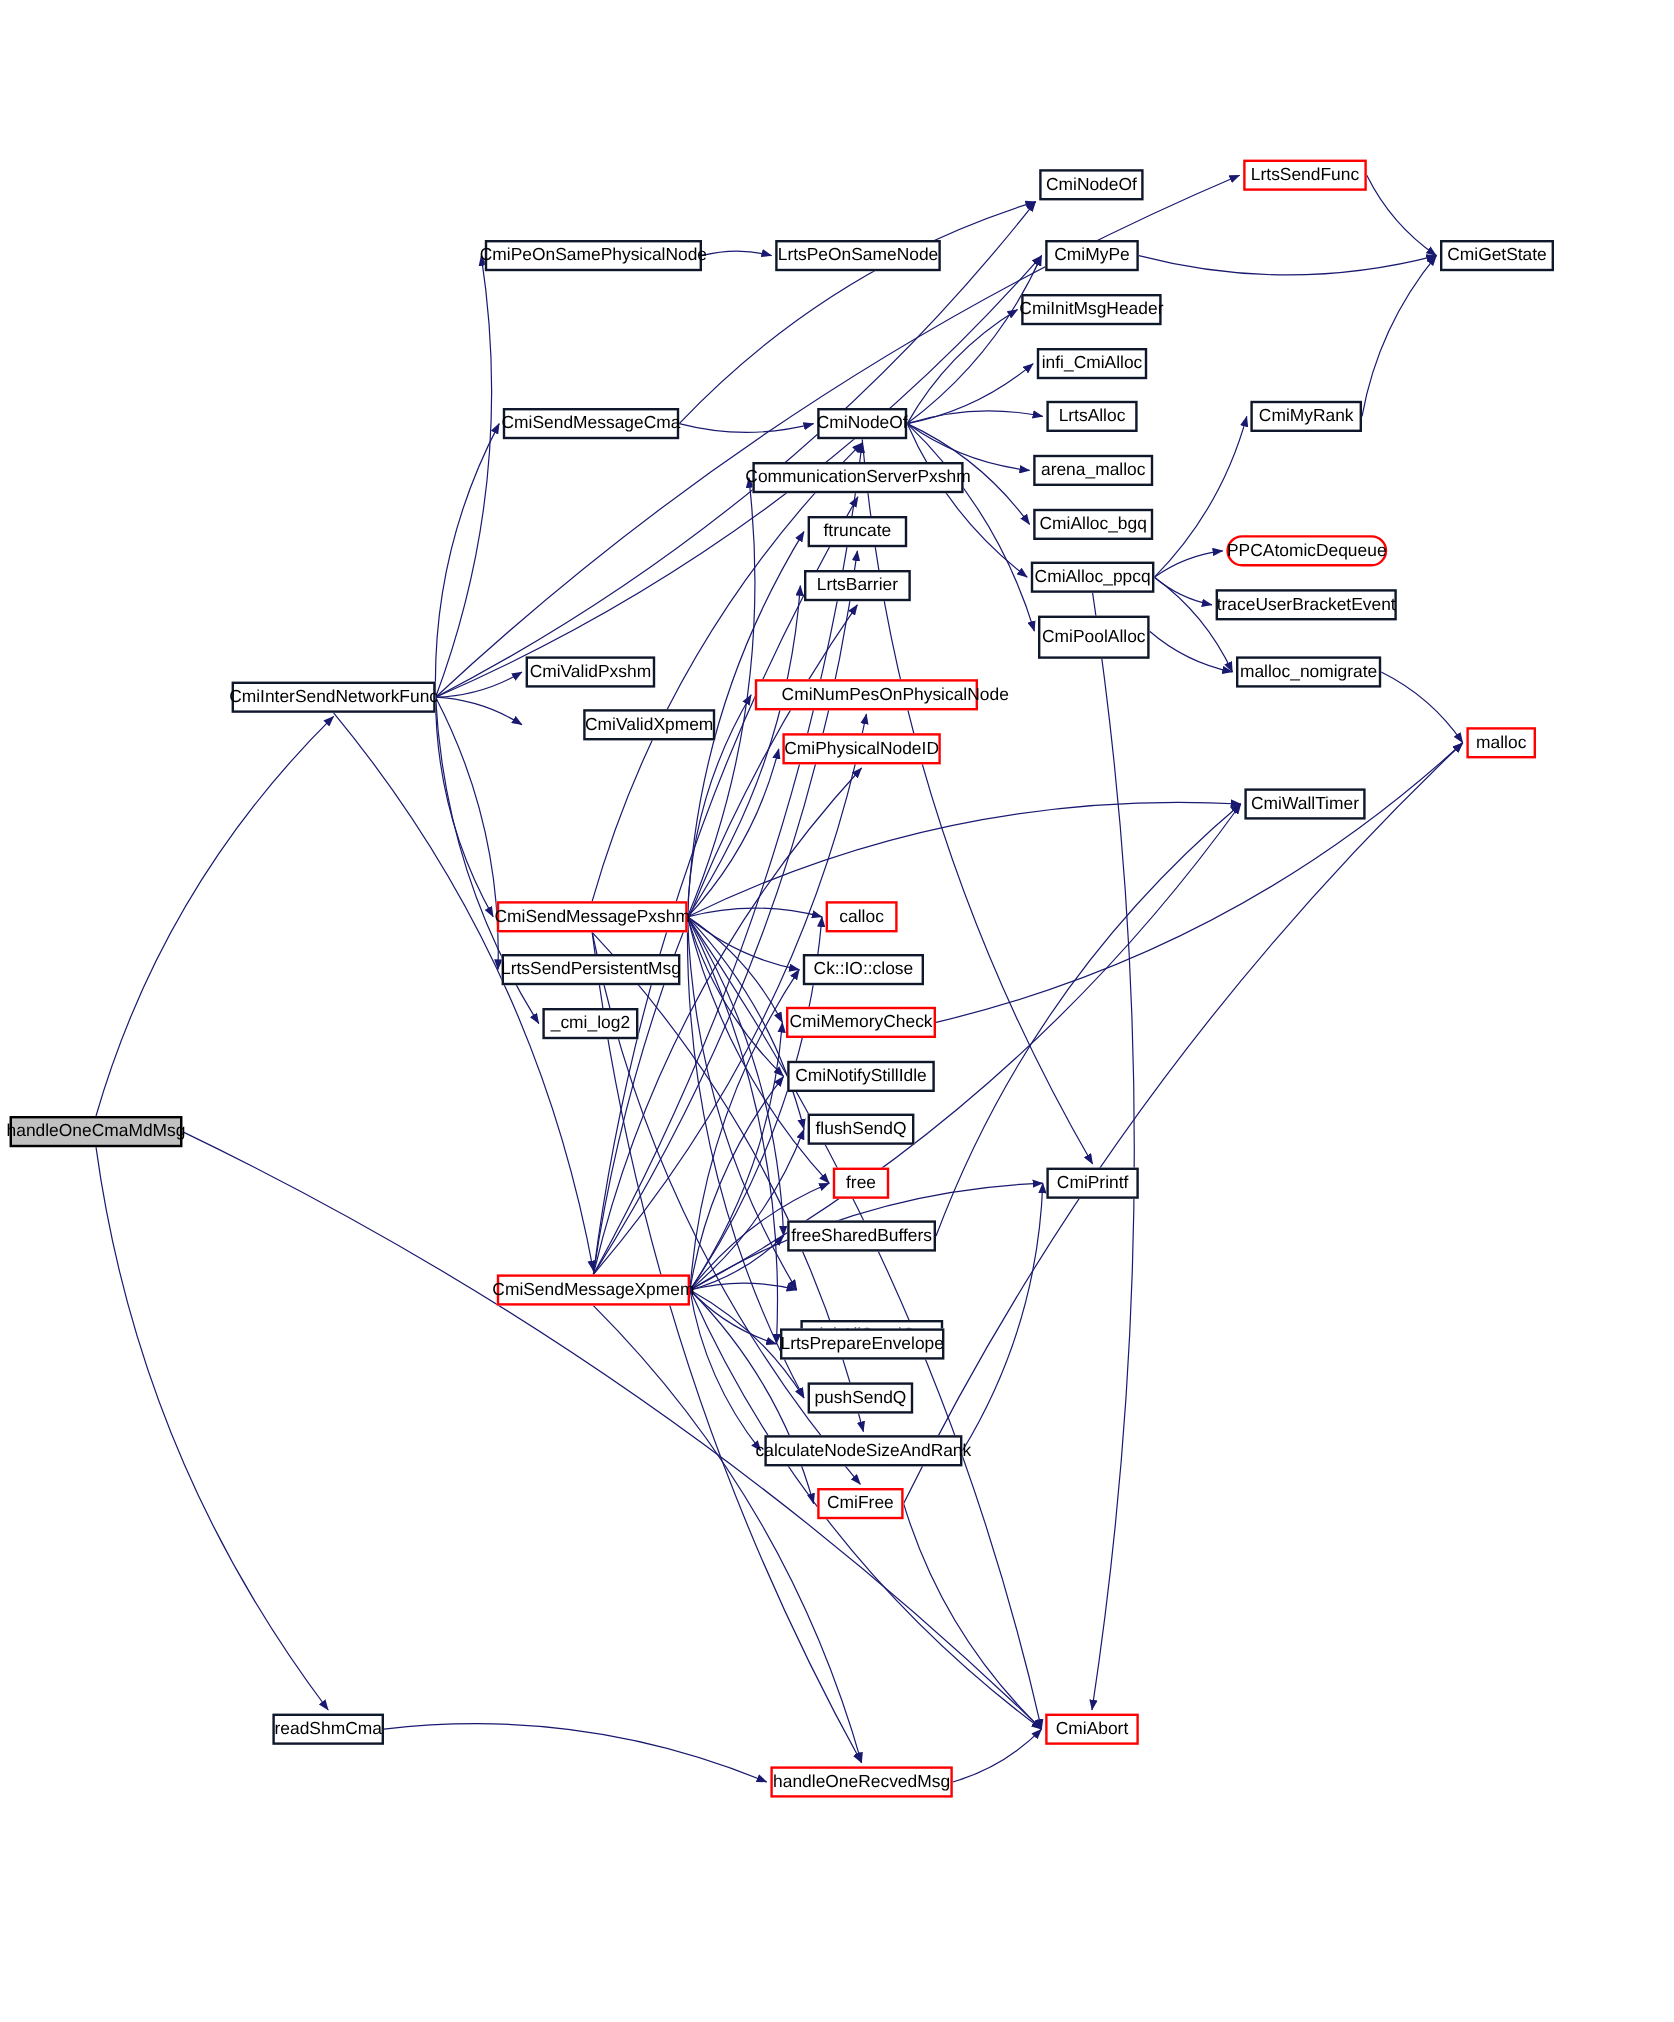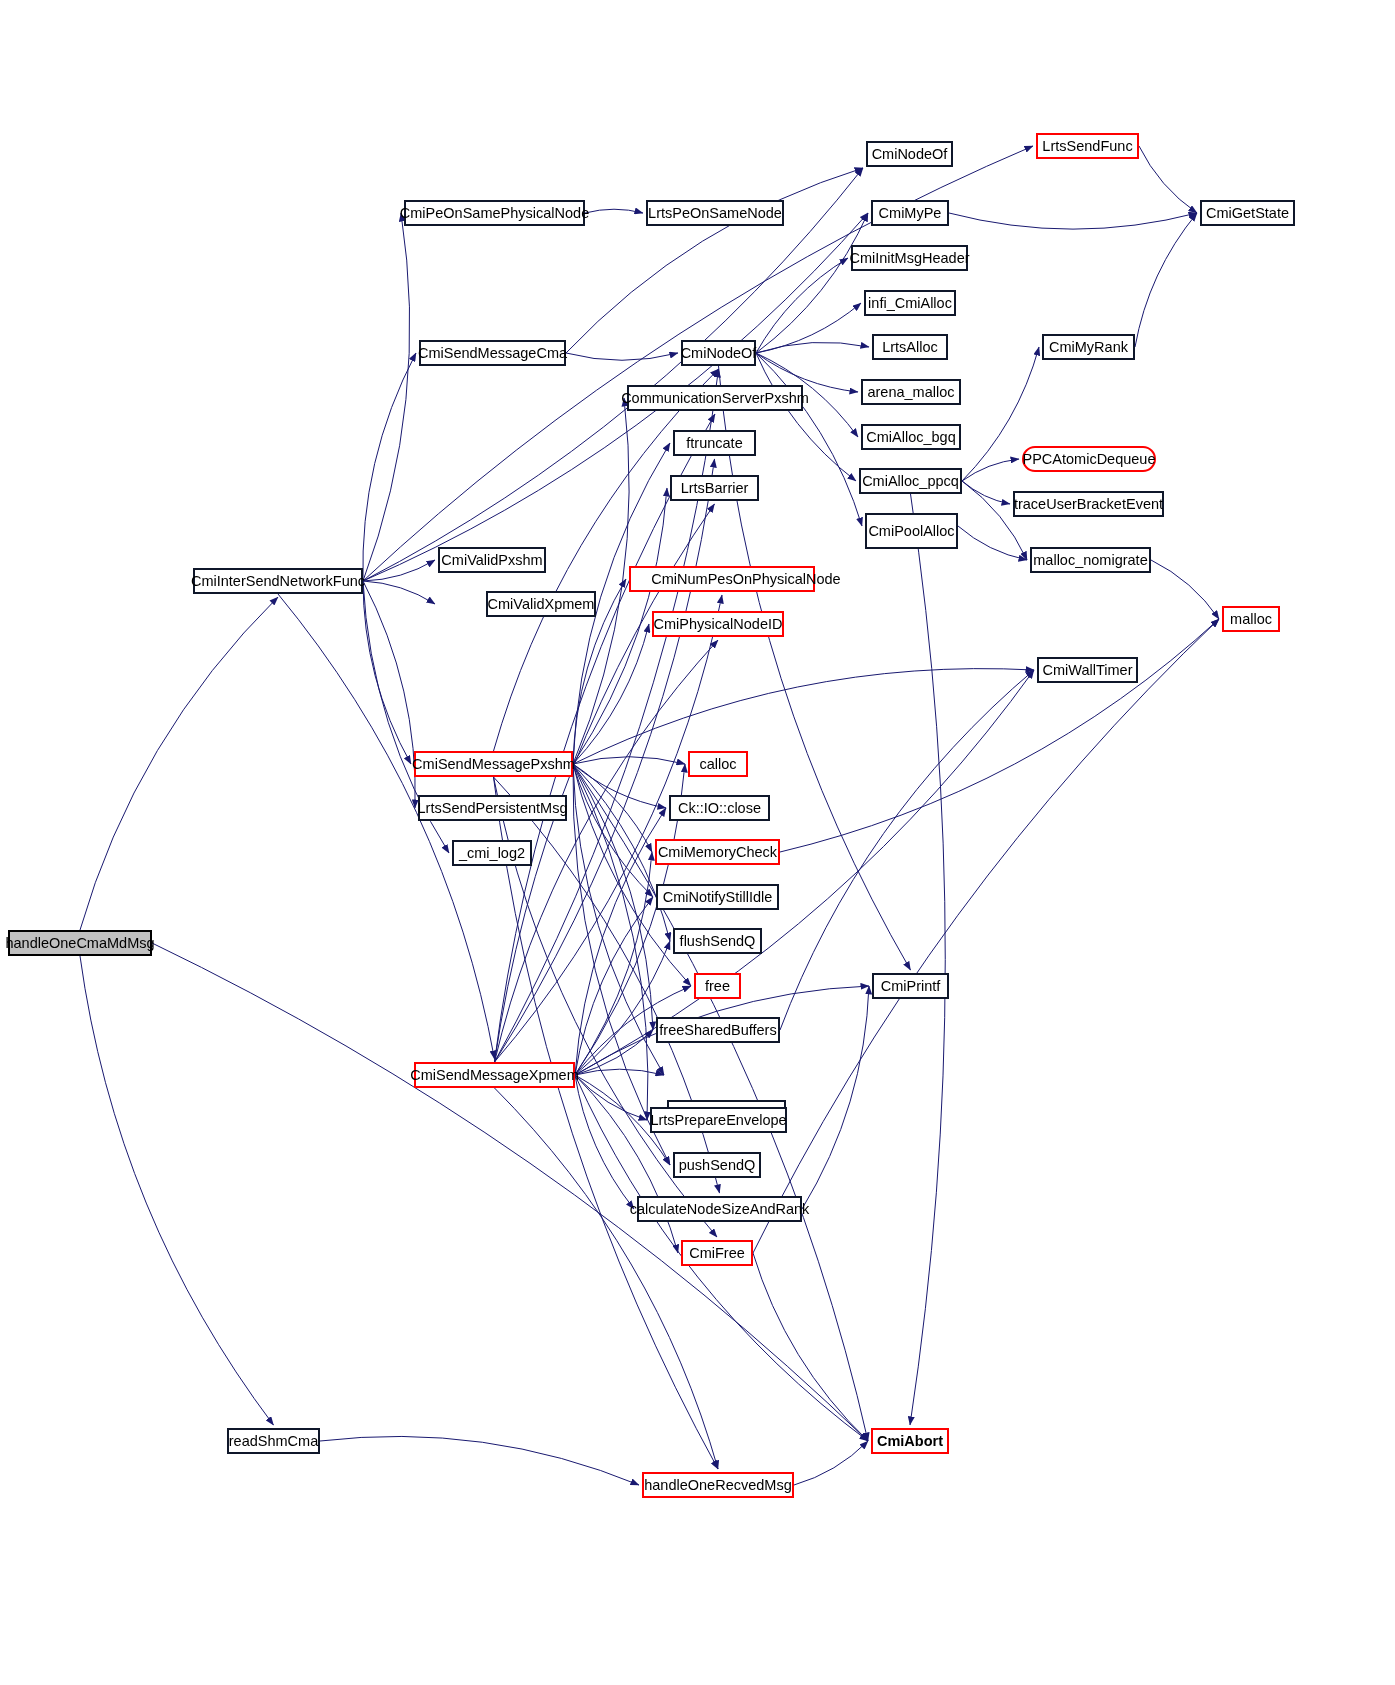--- a/index.html
+++ b/index.html
@@ -229,21 +229,21 @@
       </div>
       <div class="node" style="left: 859px; top: 468px; width: 103px; height: 26px;">
         <span class="nlabel">CmiAlloc_ppcq</span>
       </div>
       <div class="node" style="left: 865px; top: 513px; width: 93px; height: 36px;">
         <span class="nlabel">CmiPoolAlloc</span>
       </div>
       <div class="node" style="left: 872px; top: 973px; width: 77px; height: 26px;">
         <span class="nlabel">CmiPrintf</span>
       </div>
-      <div class="node red" style="left: 871px; top: 1428px; width: 78px; height: 26px; font-weight: bold;">
+      <div class="node red" style="left: 871px; top: 1428px; width: 78px; height: 26px;">
         <span class="nlabel">CmiAbort</span>
       </div>
       <div class="node red" style="left: 1036px; top: 133px; width: 103px; height: 26px;">
         <span class="nlabel">LrtsSendFunc</span>
       </div>
       <div class="node" style="left: 1042px; top: 334px; width: 93px; height: 26px;">
         <span class="nlabel">CmiMyRank</span>
       </div>
       <div class="node red" style="left: 1022px; top: 446px; width: 134px; height: 26px; border-radius: 13px;">
         <span class="nlabel">PPCAtomicDequeue</span>

